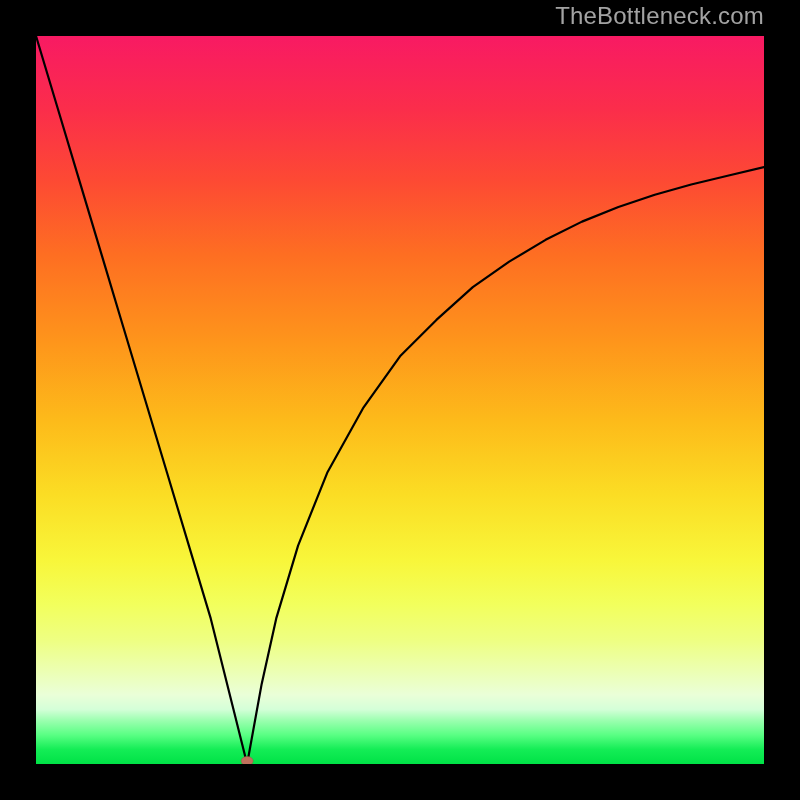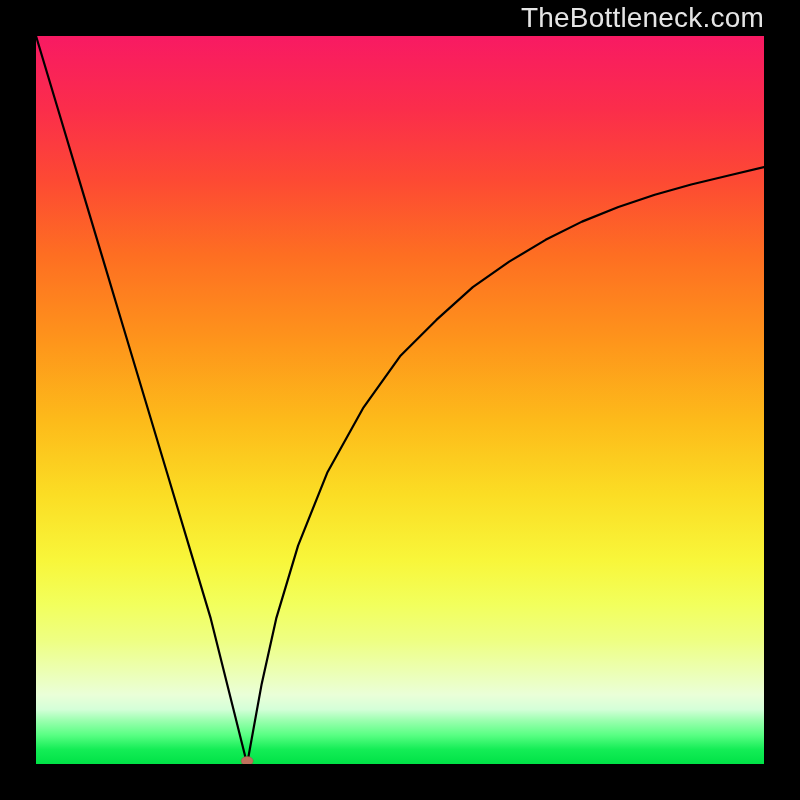--- a/index.html
+++ b/index.html
@@ -65,22 +65,22 @@
   }
   .vertex-dot {
     fill: #c0705c;
     stroke: #9a5747;
     stroke-width: 0.5;
   }
   .watermark {
     position: absolute;
     top: 2px;
     right: 36px;
-    color: #e5e5e5;
-    font-size: 28px;
+    color: #a3a3a3;
+    font-size: 24px;
     font-weight: 400;
     letter-spacing: 0.2px;
   }
 </style>
 </head>
 <body>
 
 <div class="frame">
   <div class="watermark">TheBottleneck.com</div>
   <div class="plot">

